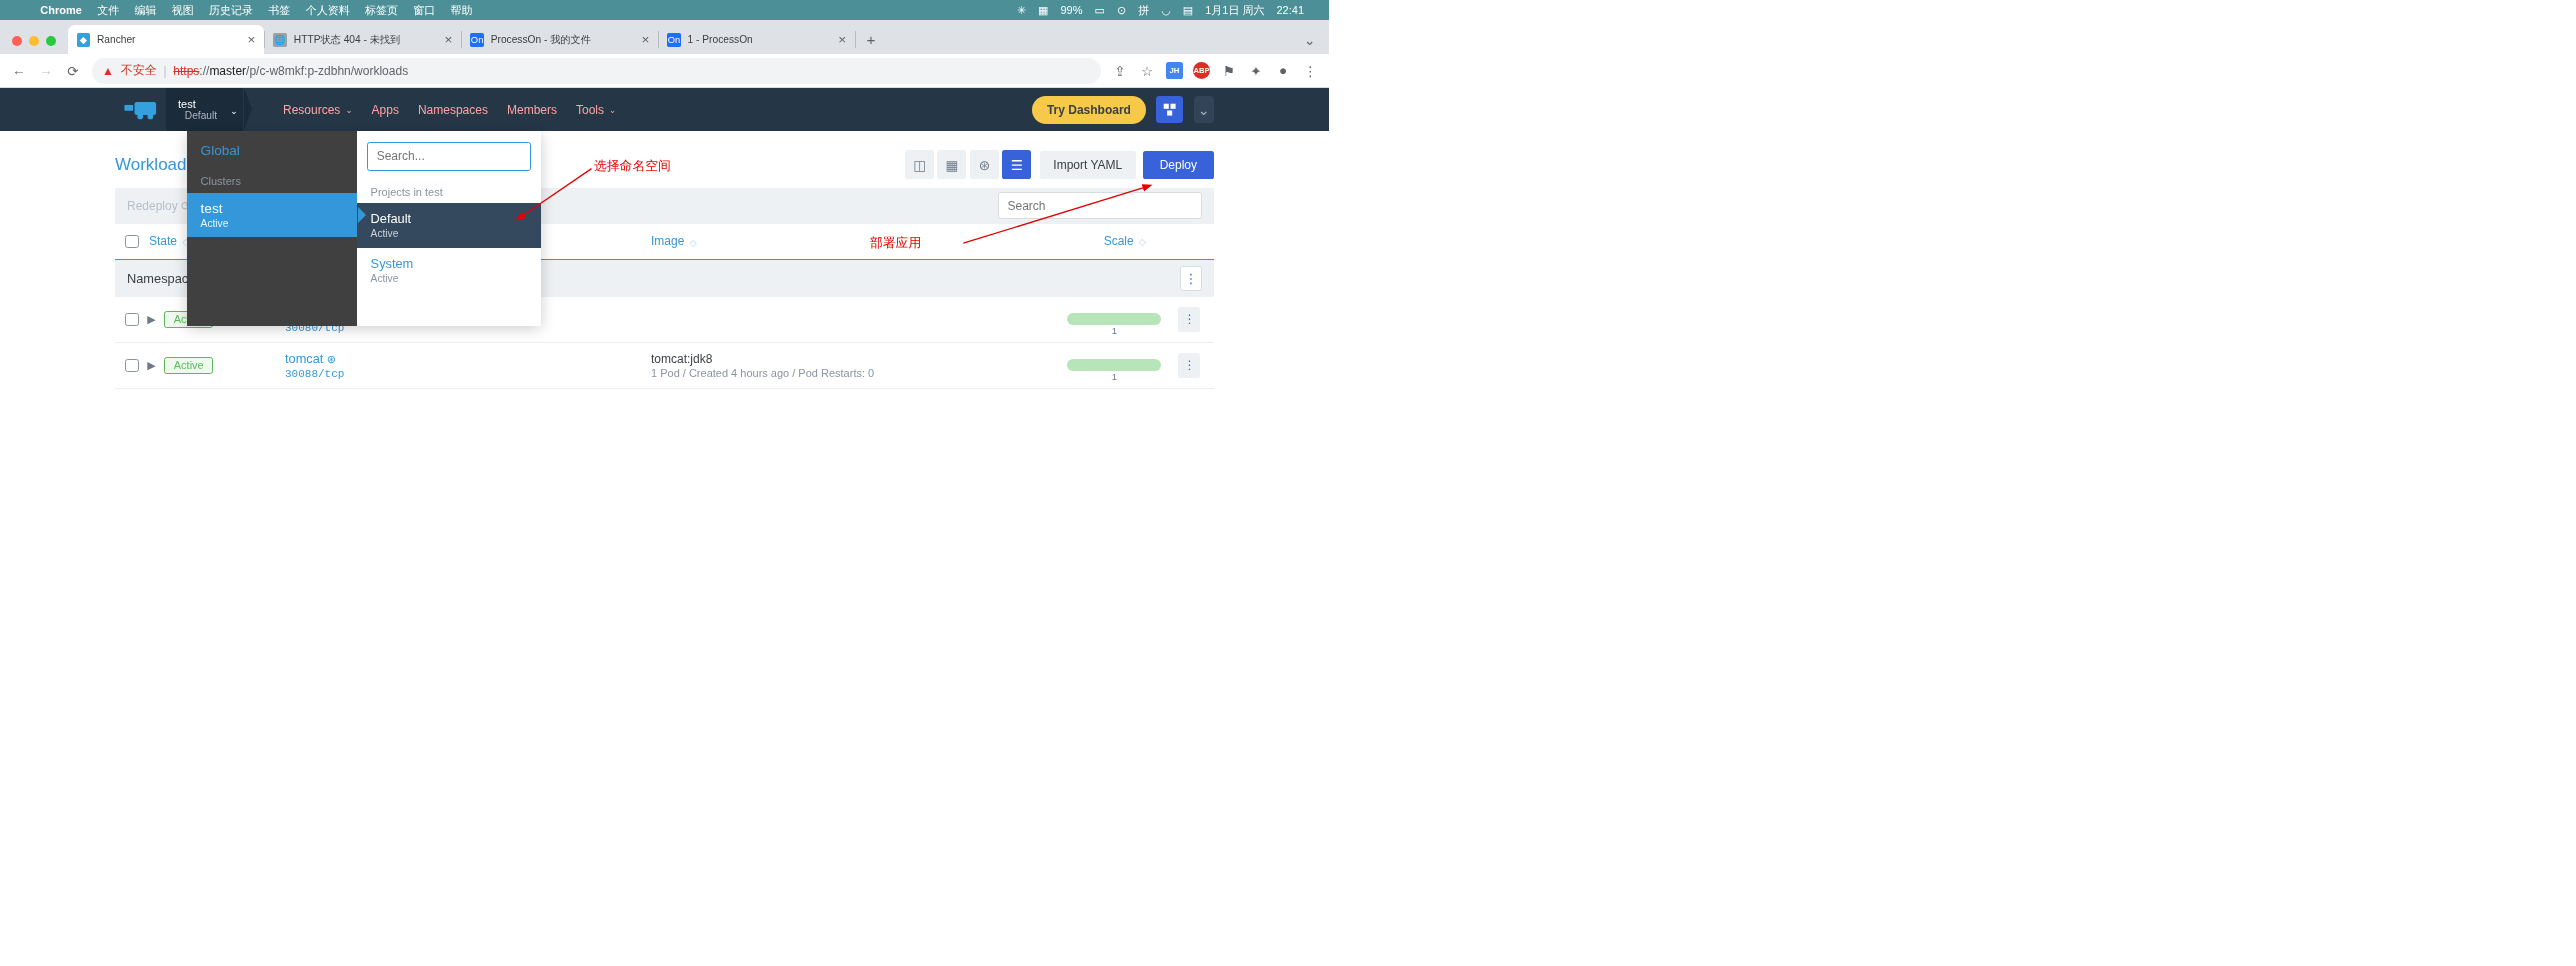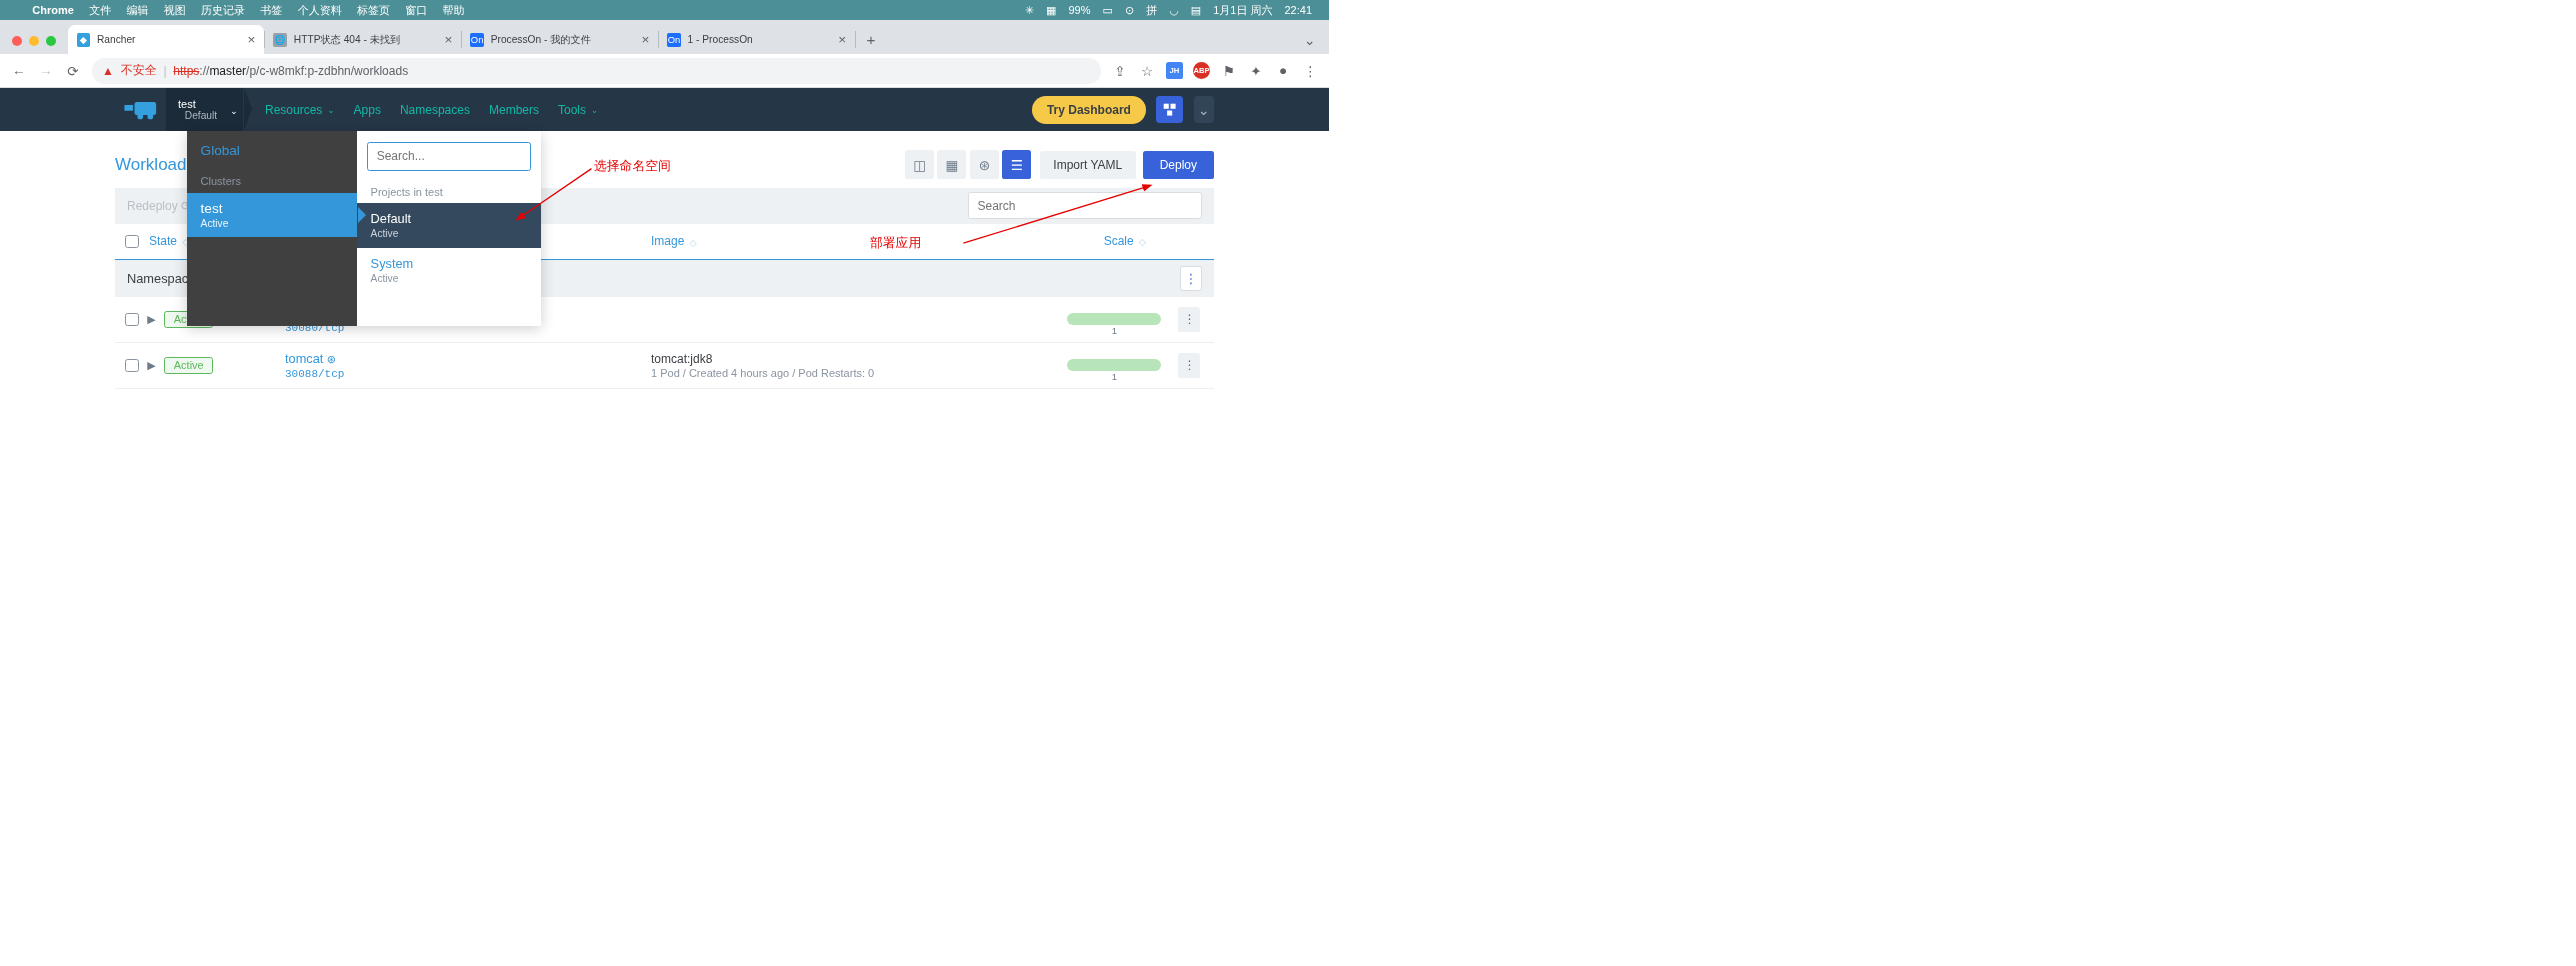--- a/index.html
+++ b/index.html
@@ -1,19 +1,19 @@
 <!DOCTYPE html>
 <html style="font-size:13.6px"><head>
 <meta charset="utf-8">
 <style>
 * { margin: 0; padding: 0; box-sizing: border-box; font-family: -apple-system, BlinkMacSystemFont, "Segoe UI", sans-serif; }
 body { background: #fff; width: 1329px; height: 498px; position: relative; overflow: hidden; }
 
 
-.macos-menubar { background: #4d8f96; height: 20.4px; display: flex; align-items: center; color: #fff; font-size: 11px; padding: 0 17px; justify-content: space-between; }
+.macos-menubar { background: #4d8f96; height: 20.4px; display: flex; align-items: center; color: #fff; font-size: 11px; padding: 0 25px; justify-content: space-between; }
 .macos-left { display: flex; align-items: center; gap: 15.3px; }
 .macos-right { display: flex; align-items: center; gap: 12px; }
 .apple-logo { font-size: 12.8px; }
 .chrome-bold { font-weight: 600; }
 .macos-icon { font-size: 11px; }
 
 
 .chrome-window { background: #dee1e6; }
 .tab-strip { display: flex; align-items: flex-end; height: 34px; padding: 5.1px 6.8px 0 6.8px; gap: 0; }
 .traffic-lights { display: flex; gap: 6.8px; margin: 0 12px 8.5px 5.1px; }
@@ -48,42 +48,42 @@
 .rancher { background: #fff; padding: 0 0 8px 0; }
 .rancher-header { background: #253647; height: 43px; display: flex; align-items: center; padding: 0 0 0 0; position: relative; }
 .rancher-inner { width: 1099px; margin: 0 auto; display: flex; align-items: center; height: 100%; }
 .rancher-logo { width: 51px; display: flex; align-items: center; justify-content: center; }
 .rancher-logo svg { width: 36px; height: 24px; }
 .project-selector { background: #1b2b3a; height: 43px; padding: 5.1px 12px; display: flex; flex-direction: column; justify-content: center; color: #fff; min-width: 77px; position: relative; cursor: pointer; }
 .project-selector::after { content: ''; position: absolute; right: -8.5px; top: 0; border-left: 8.5px solid #1b2b3a; border-top: 21px solid transparent; border-bottom: 21px solid transparent; }
 .ps-cluster { font-size: 11px; }
 .ps-project { font-size: 10.2px; color: #aeb8c2; margin-left: 6.8px; }
 .ps-caret { position: absolute; right: 5.1px; top: 50%; transform: translateY(-50%); color: #fff; font-size: 9.4px; }
-.nav-items { display: flex; align-items: flex-end; gap: 19px; margin-left: 22px; color: #14b8a6; font-size: 12px; }
+.nav-items { display: flex; align-items: flex-end; gap: 19px; margin-left: 40px; color: #fca5a5; font-size: 12px; }
 .nav-item { display: flex; align-items: center; gap: 5.1px; cursor: pointer; }
 .nav-caret { font-size: 8.5px; }
 .header-right { margin-left: auto; display: flex; align-items: center; gap: 10.2px; }
 .try-dashboard { background: #f7c948; color: #3b4045; padding: 6.8px 15.3px; border-radius: 17px; font-size: 12px; font-weight: 700; }
 .user-box { background: #3762d9; width: 27px; height: 27px; border-radius: 3.4px; display: flex; align-items: center; justify-content: center; }
 .user-caret { background: #324558; width: 20.4px; height: 27px; display: flex; align-items: center; justify-content: center; color: #aeb8c2; border-radius: 3.4px; }
 
 
 .page-wrap { width: 1099px; margin: 0 auto; position: relative; }
 .page-header { display: flex; align-items: center; padding: 19px 0 8.5px 0; }
 .page-title { color: #3497da; font-size: 17px; font-weight: 400; }
 .view-icons { margin-left: auto; display: flex; gap: 3.4px; }
 .view-icon { width: 29px; height: 29px; background: #eef1f4; display: flex; align-items: center; justify-content: center; color: #6c7a89; border-radius: 2.6px; }
 .view-icon.active { background: #3762d9; color: #fff; }
 .import-btn { background: #eef1f4; color: #3b4045; padding: 6.8px 13.6px; font-size: 12px; margin-left: 8.5px; border-radius: 2.6px; }
 .deploy-btn { background: #3762d9; color: #fff; padding: 6.8px 17px; font-size: 12px; margin-left: 6.8px; border-radius: 2.6px; }
 
 
 .action-bar { display: flex; align-items: center; background: #eef1f4; height: 36px; padding: 0 12px; gap: 13.6px; color: #8a94a0; font-size: 12px; }
 .action-bar .disabled { color: #b8bfc7; }
-.search-box { margin-left: auto; background: #fff; border: 0.9px solid #d8dde2; height: 27px; width: 234px; padding: 0 8.5px; font-size: 12px; color: #8a94a0; border-radius: 2.6px; }
+.search-box { margin-left: auto; background: #fff; border: 0.9px solid #d8dde2; height: 27px; width: 204px; padding: 0 8.5px; font-size: 12px; color: #8a94a0; border-radius: 2.6px; }
 
 
 .table-head { display: flex; align-items: center; height: 36px; border-bottom: 1.7px solid #3497da; font-size: 12px; color: #3497da; }
 .th { display: flex; align-items: center; gap: 5.1px; }
 .th-check { width: 34px; display: flex; justify-content: center; }
 .th-state { width: 136px; padding-left: 0; }
 .th-name { width: 366px; }
 .th-image { width: 366px; align-items: flex-end; }
 .th-scale { flex: 1; justify-content: flex-end; padding-right: 68px; }
 .sort-icon { color: #b8d6ec; font-size: 9.4px; }

